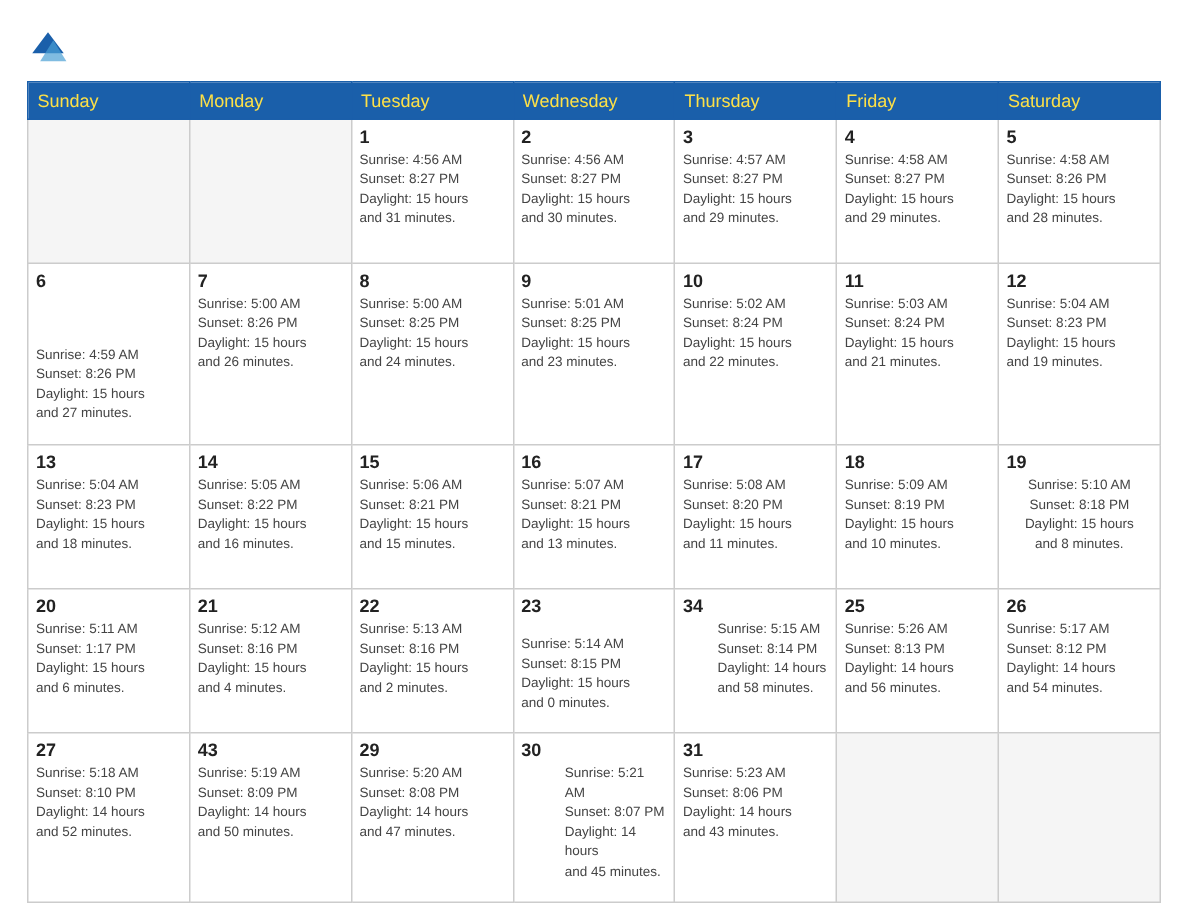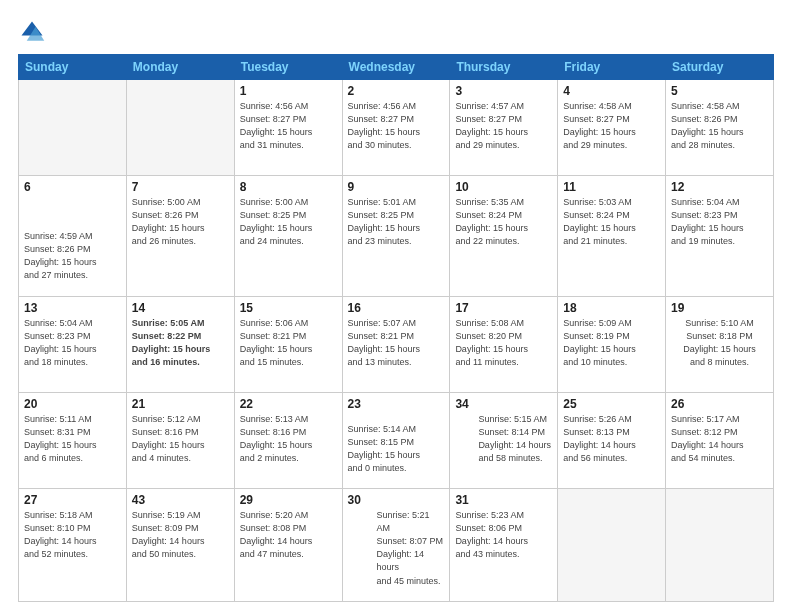--- a/index.html
+++ b/index.html
@@ -56,23 +56,23 @@
     }
     .calendar {
       flex: 1;
       border: 1px solid #ccc;
       border-collapse: collapse;
       width: 100%;
       table-layout: fixed;
     }
     .calendar thead tr th {
       background-color: #1a5faa;
-      color: #7dd3fc;
+      color: #fde047;
       font-size: 12px;
-      font-weight: bold;
+      font-weight: normal;
       text-align: left;
       padding: 5px 6px;
       border: 1px solid #1a5faa;
     }
     .calendar tbody tr td {
       border: 1px solid #ccc;
       vertical-align: top;
       padding: 4px 5px;
       font-size: 9.5px;
       color: #333;
@@ -192,21 +192,21 @@
           </td>
           <td>
             <span class="day-number">9</span>
             <div class="day-info" style="white-space: pre-line;">Sunrise: 5:01 AM
 Sunset: 8:25 PM
 Daylight: 15 hours
 and 23 minutes.</div>
           </td>
           <td>
             <span class="day-number">10</span>
-            <div class="day-info" style="white-space: pre-line;">Sunrise: 5:35 AM
+            <div class="day-info" style="white-space: pre-line;">Sunrise: 5:02 AM
 Sunset: 8:24 PM
 Daylight: 15 hours
 and 22 minutes.</div>
           </td>
           <td>
             <span class="day-number">11</span>
             <div class="day-info" style="white-space: pre-line;">Sunrise: 5:03 AM
 Sunset: 8:24 PM
 Daylight: 15 hours
 and 21 minutes.</div>
@@ -222,21 +222,21 @@
         <tr>
           <td>
             <span class="day-number">13</span>
             <div class="day-info" style="white-space: pre-line;">Sunrise: 5:04 AM
 Sunset: 8:23 PM
 Daylight: 15 hours
 and 18 minutes.</div>
           </td>
           <td>
             <span class="day-number">14</span>
-            <div class="day-info" style="white-space: pre-line; font-weight: bold;">Sunrise: 5:05 AM
+            <div class="day-info" style="white-space: pre-line;">Sunrise: 5:05 AM
 Sunset: 8:22 PM
 Daylight: 15 hours
 and 16 minutes.</div>
           </td>
           <td>
             <span class="day-number">15</span>
             <div class="day-info" style="white-space: pre-line;">Sunrise: 5:06 AM
 Sunset: 8:21 PM
 Daylight: 15 hours
 and 15 minutes.</div>
@@ -267,21 +267,21 @@
             <div class="day-info" style="white-space: pre-line; text-align: center;">Sunrise: 5:10 AM
 Sunset: 8:18 PM
 Daylight: 15 hours
 and 8 minutes.</div>
           </td>
         </tr>
         <tr>
           <td>
             <span class="day-number">20</span>
             <div class="day-info" style="white-space: pre-line;">Sunrise: 5:11 AM
-Sunset: 8:31 PM
+Sunset: 1:17 PM
 Daylight: 15 hours
 and 6 minutes.</div>
           </td>
           <td>
             <span class="day-number">21</span>
             <div class="day-info" style="white-space: pre-line;">Sunrise: 5:12 AM
 Sunset: 8:16 PM
 Daylight: 15 hours
 and 4 minutes.</div>
           </td>

